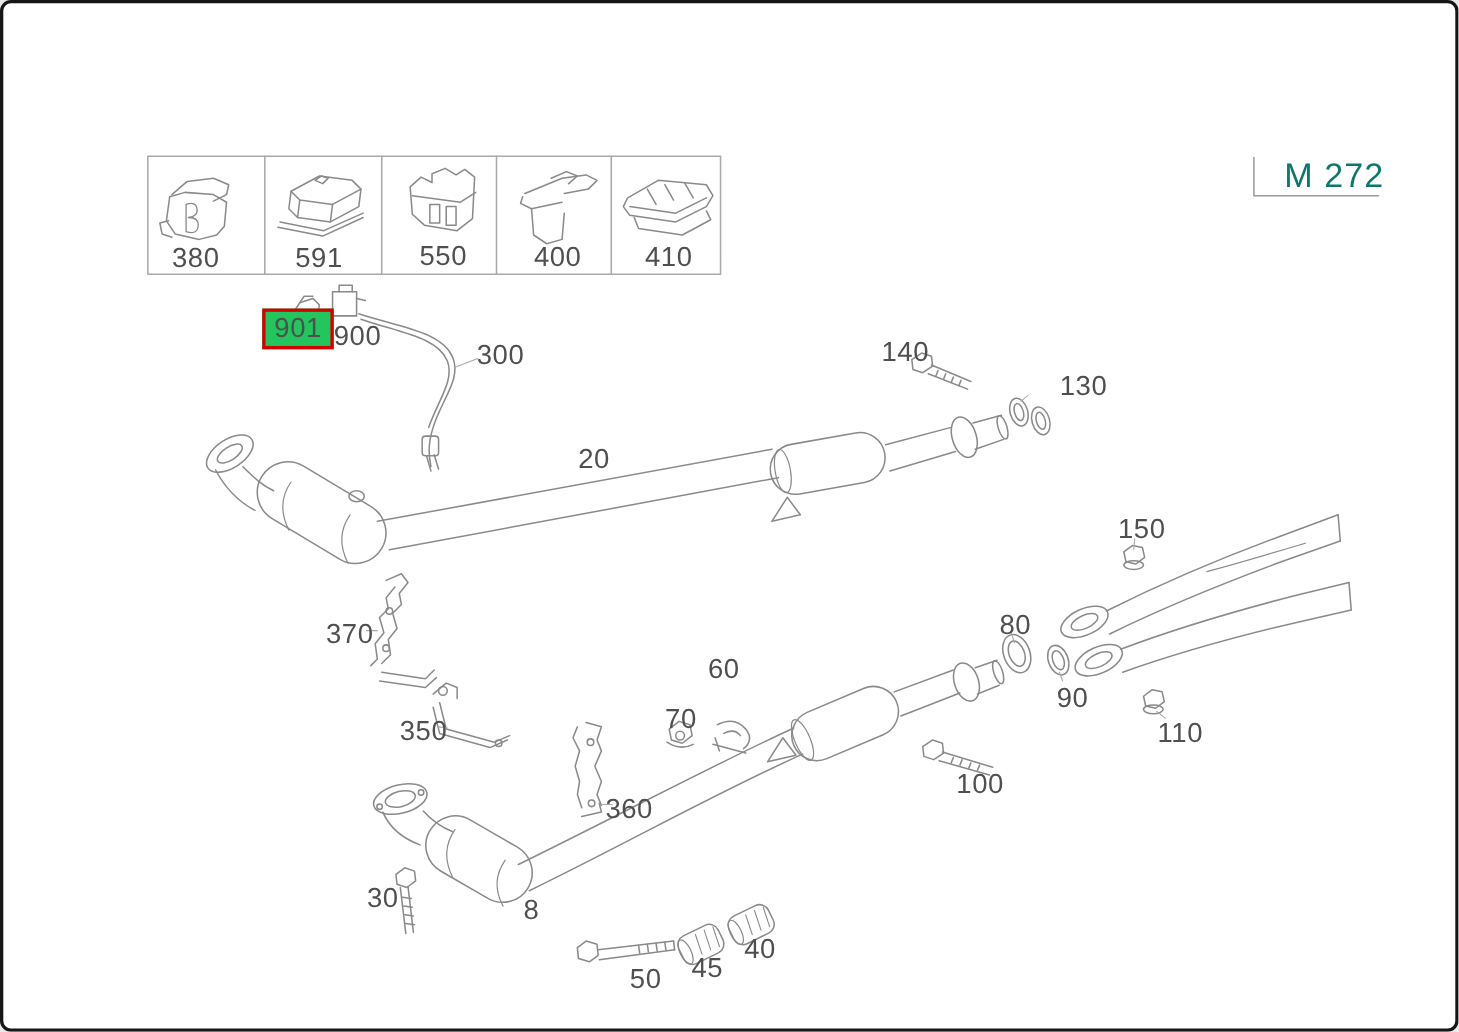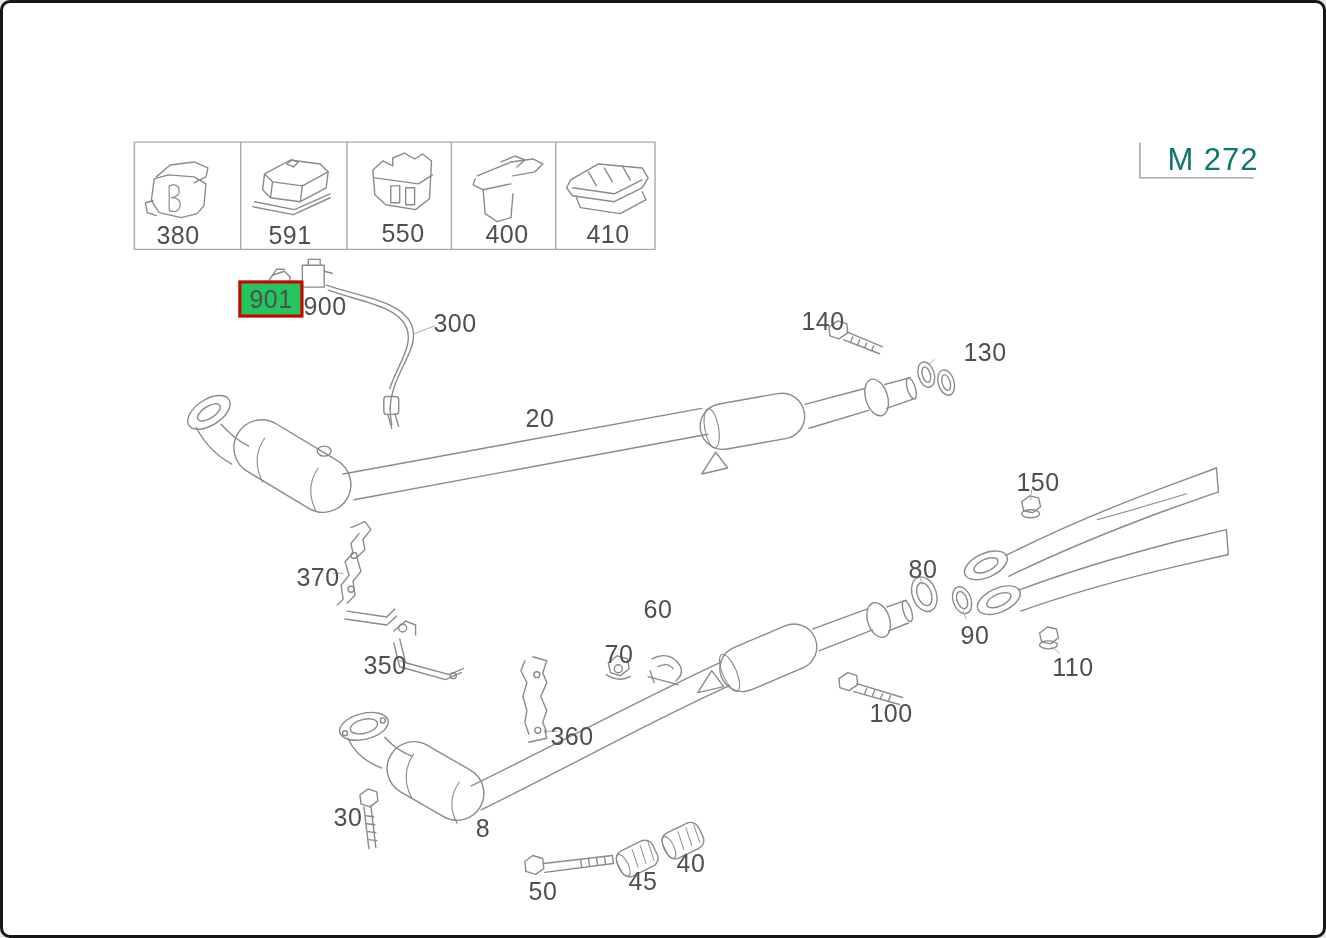--- a/index.html
+++ b/index.html
@@ -307,19 +307,19 @@
   <span class="lbl" style="left:972px;top:632px">90</span>
   <span class="lbl" style="left:1070px;top:664px">110</span>
   <span class="lbl" style="left:315px;top:574px">370</span>
   <span class="lbl" style="left:382px;top:662px">350</span>
   <span class="lbl" style="left:616px;top:651px">70</span>
   <span class="lbl" style="left:655px;top:606px">60</span>
   <span class="lbl" style="left:569px;top:733px">360</span>
   <span class="lbl" style="left:888px;top:710px">100</span>
   <span class="lbl" style="left:345px;top:814px">30</span>
   <span class="lbl" style="left:480px;top:825px">8</span>
-  <span class="lbl" style="left:540px;top:888px">50</span>
+  <span class="lbl" style="left:584px;top:888px">50</span>
   <span class="lbl" style="left:640px;top:878px">45</span>
   <span class="lbl" style="left:688px;top:860px">40</span>
 
   <span class="model-code" style="left:1210px;top:157px">M 272</span>
 
 </div>
 
 </body></html>

